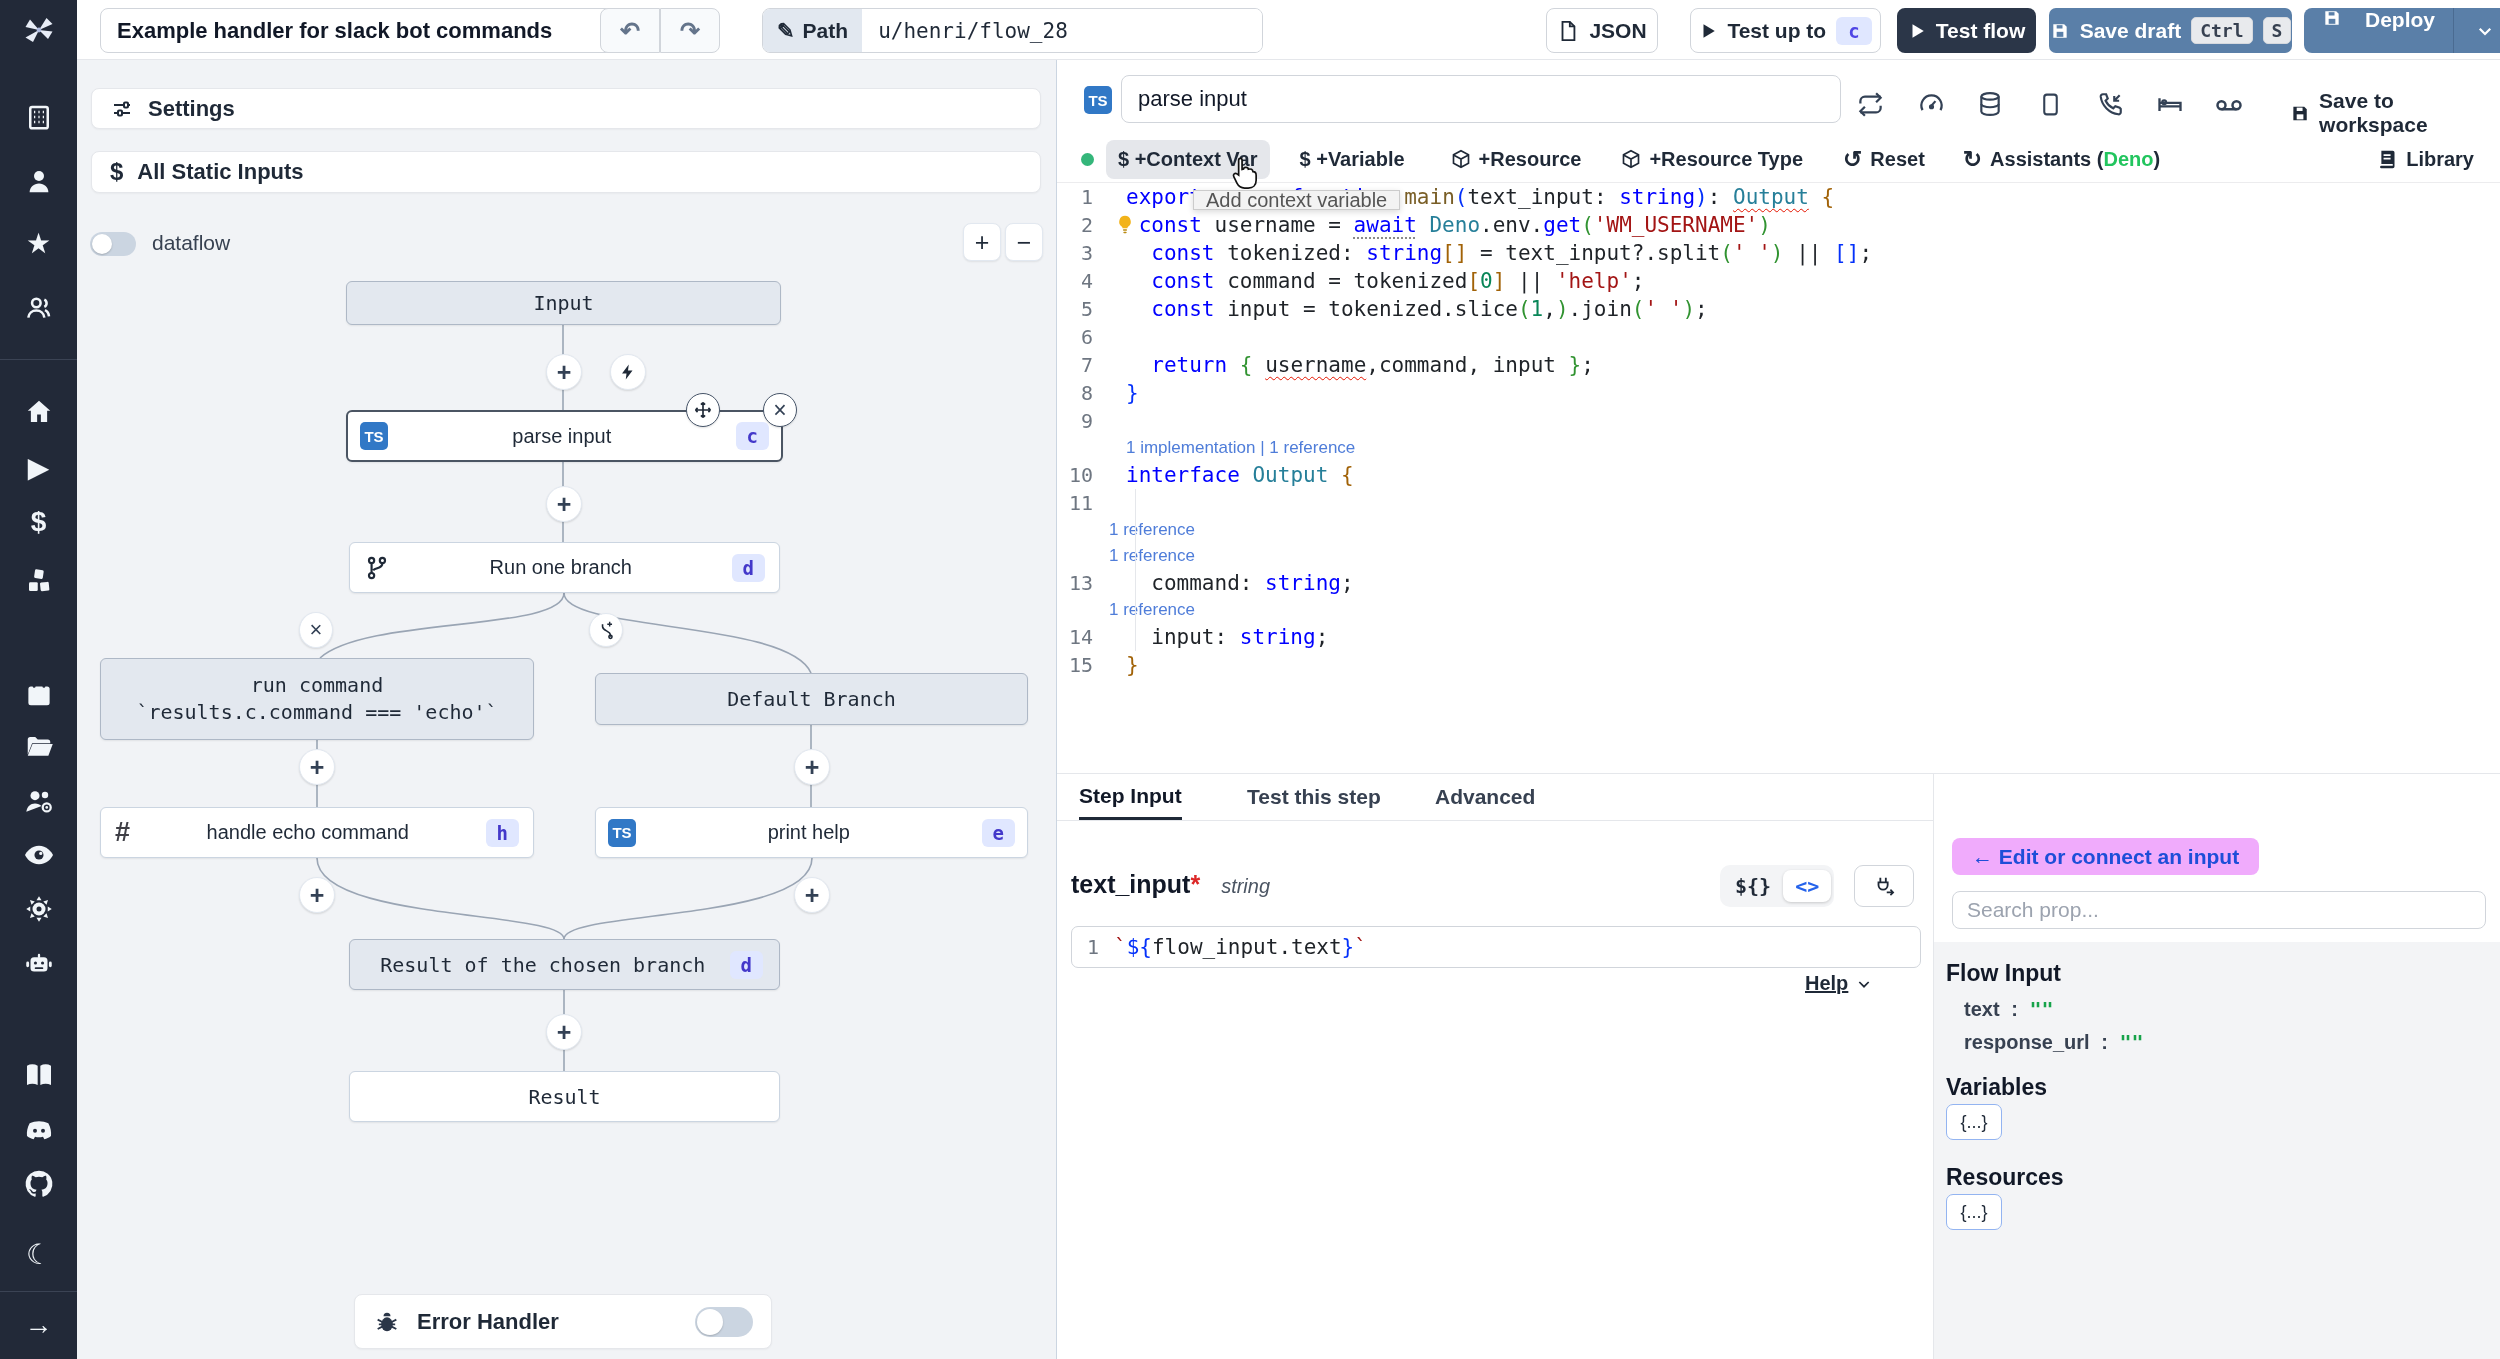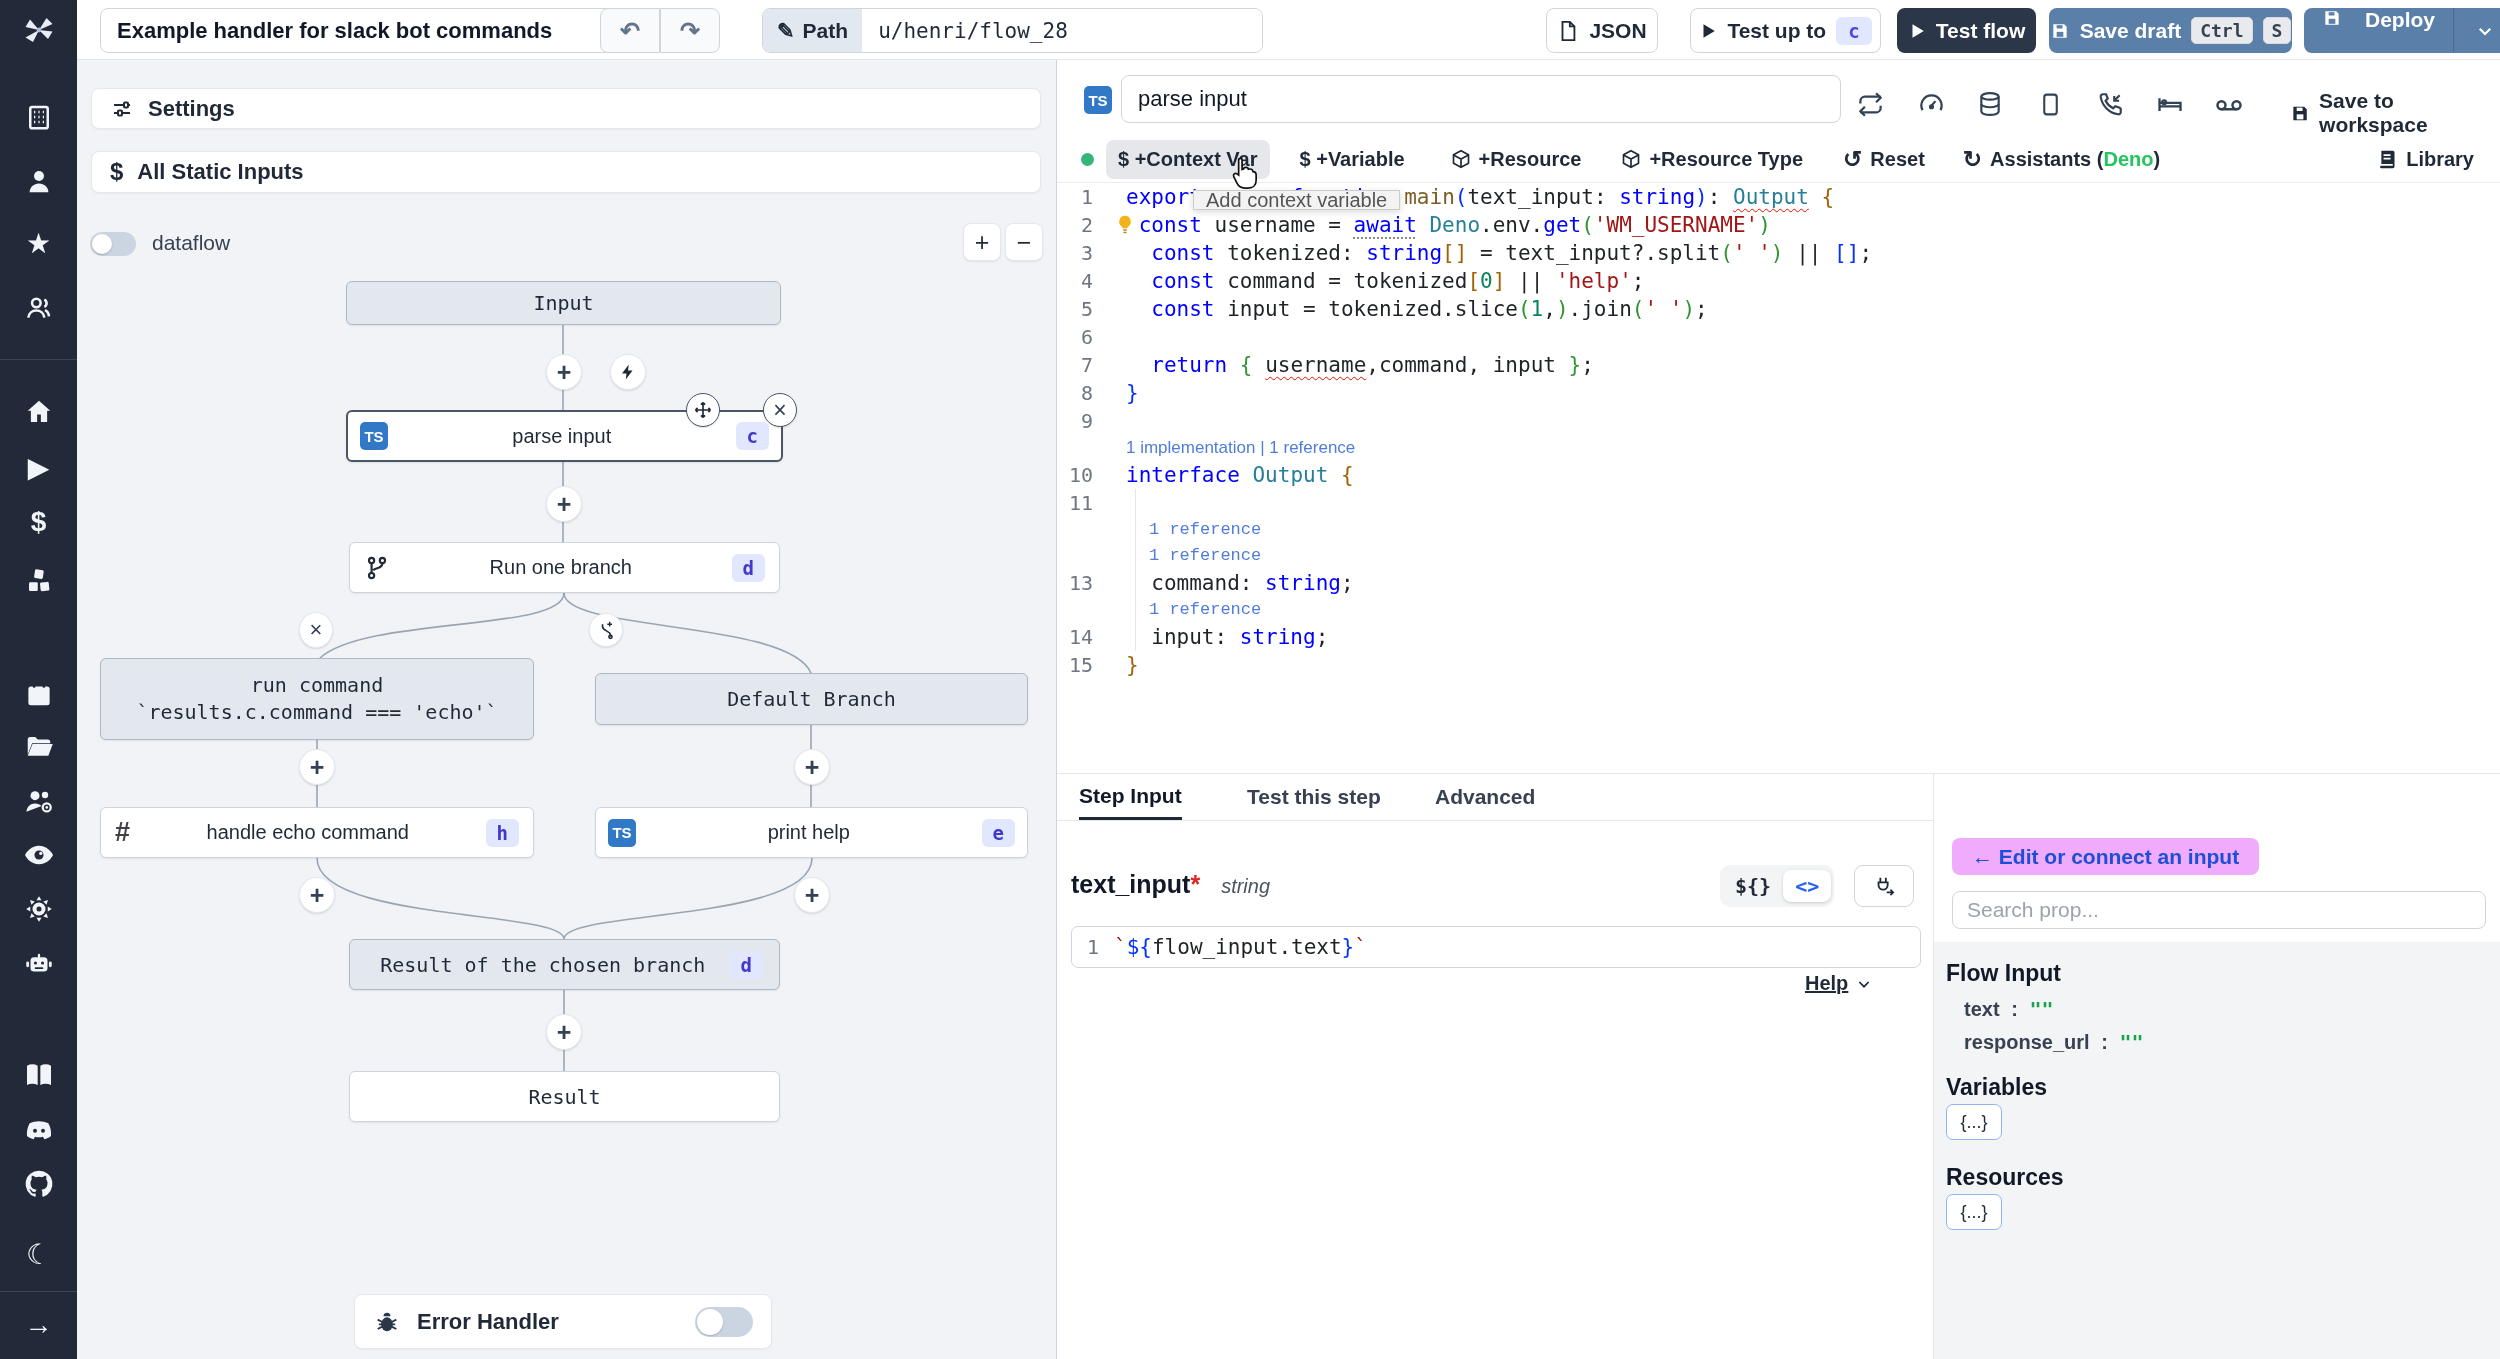--- a/index.html
+++ b/index.html
@@ -9,21 +9,21 @@
   
   #sidebar{position:absolute;left:0;top:0;width:77px;height:1359px;background:#222938;z-index:40;}
   .sb-icon{position:absolute;left:0;width:77px;height:44px;display:flex;align-items:center;justify-content:center;color:#f1f5f9;font-size:28px;cursor:pointer;}
   .sb-div{position:absolute;left:0;width:77px;border-top:1px solid #3b4354;}
   
   #topbar{position:absolute;left:77px;top:0;width:2423px;height:60px;background:#fff;border-bottom:1px solid #e5e7eb;z-index:30;}
   .tb-input{position:absolute;top:8px;height:45px;border:1px solid #d1d5db;border-radius:8px;background:#fff;font-size:22px;font-weight:600;color:#111827;padding:0 16px;display:flex;align-items:center;}
   .btn{position:absolute;top:8px;height:45px;border-radius:8px;display:flex;align-items:center;justify-content:center;gap:10px;font-size:21px;font-weight:600;cursor:pointer;}
   .btn.light{background:#fff;border:1px solid #d1d5db;color:#1f2937;}
   .btn.dark{background:#2b3648;color:#fff;}
-  .btn.slate{background:#5a7fa8;color:#fff;}
+  .btn.slate{background:#5a7fa8;color:#fff;border-radius:7px;}
   .chip-c{background:#e0e7ff;color:#4f46e5;border-radius:6px;padding:3px 12px;font-family:"DejaVu Sans Mono",monospace;font-size:19px;font-weight:700;}
   .kbd{background:#e8eaed;color:#374151;border-radius:5px;padding:2px 8px;font-family:"DejaVu Sans Mono",monospace;font-size:18px;font-weight:600;border:1px solid #d6d9de;}
   
   #flow{position:absolute;left:77px;top:60px;width:980px;height:1299px;background:#f1f3f6;border-right:1px solid #cbd5e1;overflow:hidden;}
   .fcard{position:absolute;background:#fff;border:1px solid #e5e7eb;border-radius:8px;display:flex;align-items:center;gap:14px;padding:0 18px;font-size:22px;font-weight:600;color:#1f2937;box-shadow:0 1px 2px rgba(0,0,0,.04);}
   .node{position:absolute;display:flex;align-items:center;justify-content:center;border-radius:6px;font-size:20px;box-shadow:0 1px 2px rgba(0,0,0,.07);z-index:2;}
   .node.white{background:#fff;border:1px solid #cbd5e1;}
   .node.gray{background:#e3e8ef;border:1px solid #aeb8c6;font-family:"DejaVu Sans Mono",monospace;color:#1f2937;}
   .node.sel{border:2px solid #4b5563;}
   .node .nlabel{flex:1;text-align:center;font-weight:500;color:#1f2937;}
@@ -36,21 +36,21 @@
   #editor{position:absolute;left:1057px;top:60px;width:1443px;height:713px;background:#fff;}
   .eh-icon{position:absolute;top:24px;width:40px;height:40px;display:flex;align-items:center;justify-content:center;color:#334155;cursor:pointer;}
   .tbtn{display:flex;align-items:center;gap:8px;font-size:20px;font-weight:600;color:#1f2937;cursor:pointer;padding:8px 12px;border-radius:8px;}
   .tbtn.hl{background:#e5e7eb;}
   #code-lines{position:absolute;left:0;top:123px;width:1443px;font-family:"DejaVu Sans Mono",monospace;font-size:21px;}
   .code-row{position:relative;height:28px;line-height:28px;white-space:pre;display:flex;}
   .code-row .ln{width:56px;text-align:right;padding-right:20px;color:#6e7681;font-size:20px;flex:none;}
   .code-row .cl{margin-left:13px;}
   .lens-row{position:relative;height:26px;line-height:26px;font-family:"Liberation Sans",sans-serif;font-size:17px;color:#4f7dd9;}
   .lens-row.ind0{padding-left:69px;}
-  .lens-row.ind1{padding-left:92px;font-family:Liberation Mono, monospace;}
+  .lens-row.ind1{padding-left:52px;}
   .iguide{position:absolute;left:78px;top:0;bottom:0;border-left:1px solid #e5e7eb;}
   .tk-k{color:#0000ff;}  .tk-ty{color:#267f99;}  .tk-s{color:#a31515;}
   .tk-n2{color:#098658;} .tk-pl{color:#1f2328;}  .tk-fn{color:#795e26;}
   .tk-pb{color:#0431fa;} .tk-bg{color:#a16207;}  .tk-gg{color:#319331;}
   .tk-tysq{color:#267f99;text-decoration:underline wavy #e51400 1px;text-underline-offset:4px;}
   .tk-plsq{color:#1f2328;text-decoration:underline wavy #e51400 1px;text-underline-offset:4px;}
   .tk-kund{color:#0000ff;text-decoration:underline dotted #8a8a8a 2px;text-underline-offset:5px;}
   #tooltip{position:absolute;left:136px;top:130px;height:20px;background:#f3f3f3;border:1px solid #cccccc;box-shadow:0 2px 6px rgba(0,0,0,.15);color:#555;font-size:20px;display:flex;align-items:center;padding:0 12px;z-index:6;}
   
   #step{position:absolute;left:1057px;top:773px;width:876px;height:586px;background:#fff;border-top:1px solid #e5e7eb;}

